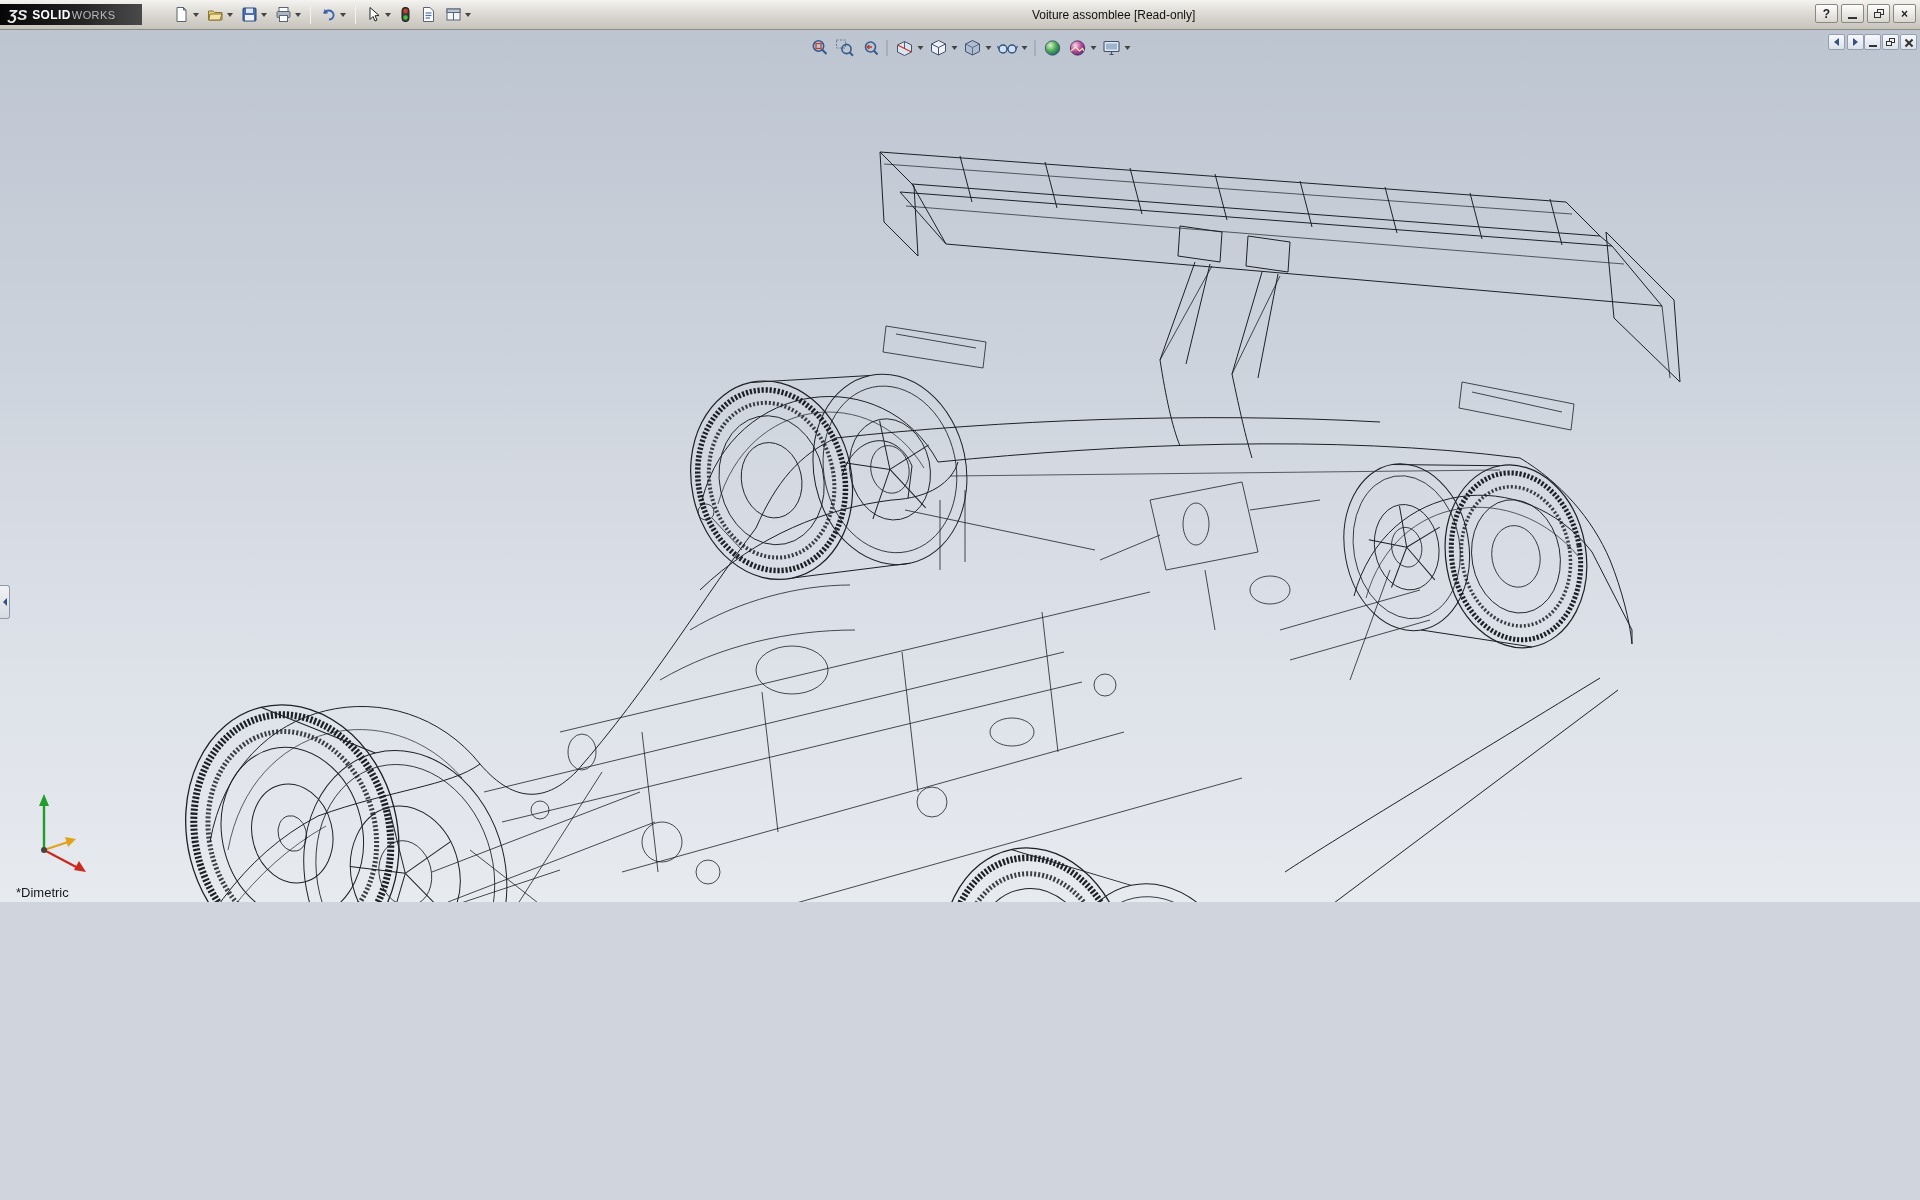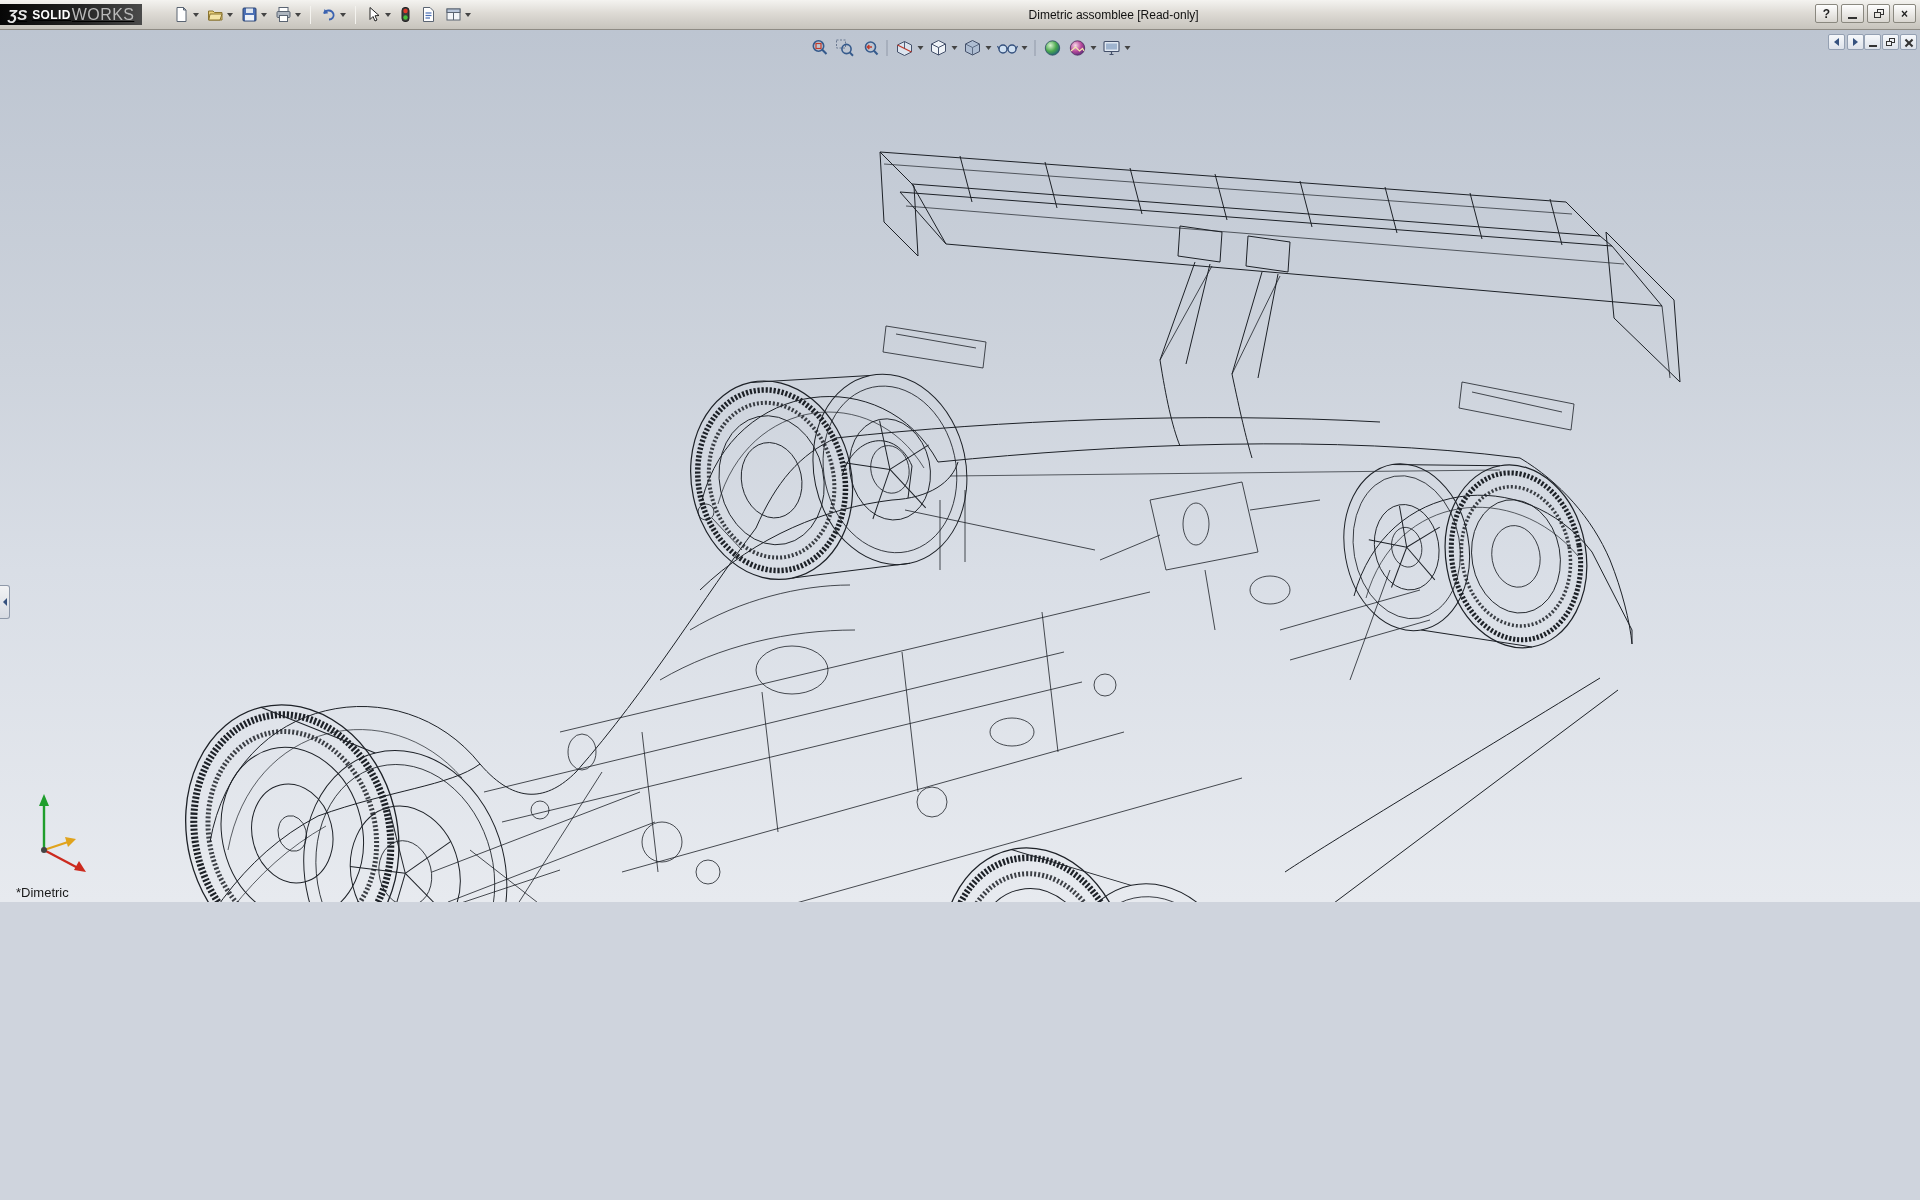--- a/index.html
+++ b/index.html
@@ -9,25 +9,25 @@
   
   .titlebar {
     position:absolute; top:0; left:0; width:1920px; height:30px;
     background:linear-gradient(#f4f3f0, #dcd9d3 48%, #c7c4bd);
     border-bottom:1px solid #8e8b84;
     display:flex; align-items:center;
   }
   .brand {
     height:21px; width:142px; flex:0 0 auto;
     background:linear-gradient(90deg,#060606,#222 55%,#4a4a4a);
-    display:flex; align-items:center; gap:5px; padding-left:8px;text-decoration:underline;
+    display:flex; align-items:center; gap:5px; padding-left:8px;
   }
   .brand-glyph { color:#e8e8e8; font-size:15px; font-style:italic; font-weight:bold; }
   .brand-bold  { color:#ffffff; font-size:12px; font-weight:bold; letter-spacing:.4px; }
-  .brand-light { color:#b9b9b9; font-size:16px; letter-spacing:.4px; margin-left:-4px; }
+  .brand-light { color:#b9b9b9; font-size:11px; letter-spacing:.4px; margin-left:-4px; }
 
   .tb-icons { display:flex; align-items:center; gap:2px; margin-left:28px; }
   .tbtn {
     display:flex; align-items:center; height:24px; padding:0 2px;
     border:1px solid transparent; border-radius:2px; cursor:default;
   }
   .tbtn svg { display:block; }
   .caret { width:0; height:0; border-left:3px solid transparent; border-right:3px solid transparent; border-top:4px solid #444; margin-left:3px; }
   .tb-sep { width:1px; height:18px; background:#a9a6a0; border-right:1px solid #f4f3ef; margin:0 4px; }
 
@@ -172,21 +172,21 @@
         <svg width="17" height="17" viewBox="0 0 17 17">
           <rect x="2" y="3" width="13" height="11" fill="#f3f5f8" stroke="#5a6472"></rect>
           <line x1="2" y1="6.5" x2="15" y2="6.5" stroke="#5a6472"></line>
           <line x1="8.5" y1="3" x2="8.5" y2="14" stroke="#5a6472"></line>
           <rect x="2" y="3" width="13" height="3.5" fill="#b9c6da" stroke="#5a6472"></rect>
         </svg>
         <span class="caret"></span>
       </div>
     </div>
 
-    <div class="title">Dimetric assomblee [Read-only]</div>
+    <div class="title">Voiture assomblee [Read-only]</div>
 
     <div class="winctrl">
       <div class="wbtn">?</div>
       <div class="wbtn">
           <span class="minbar"></span>
         </div>
       <div class="wbtn">
         <span class="rest-outer">
             <span class="r1"></span>
             <span class="r2"></span>

